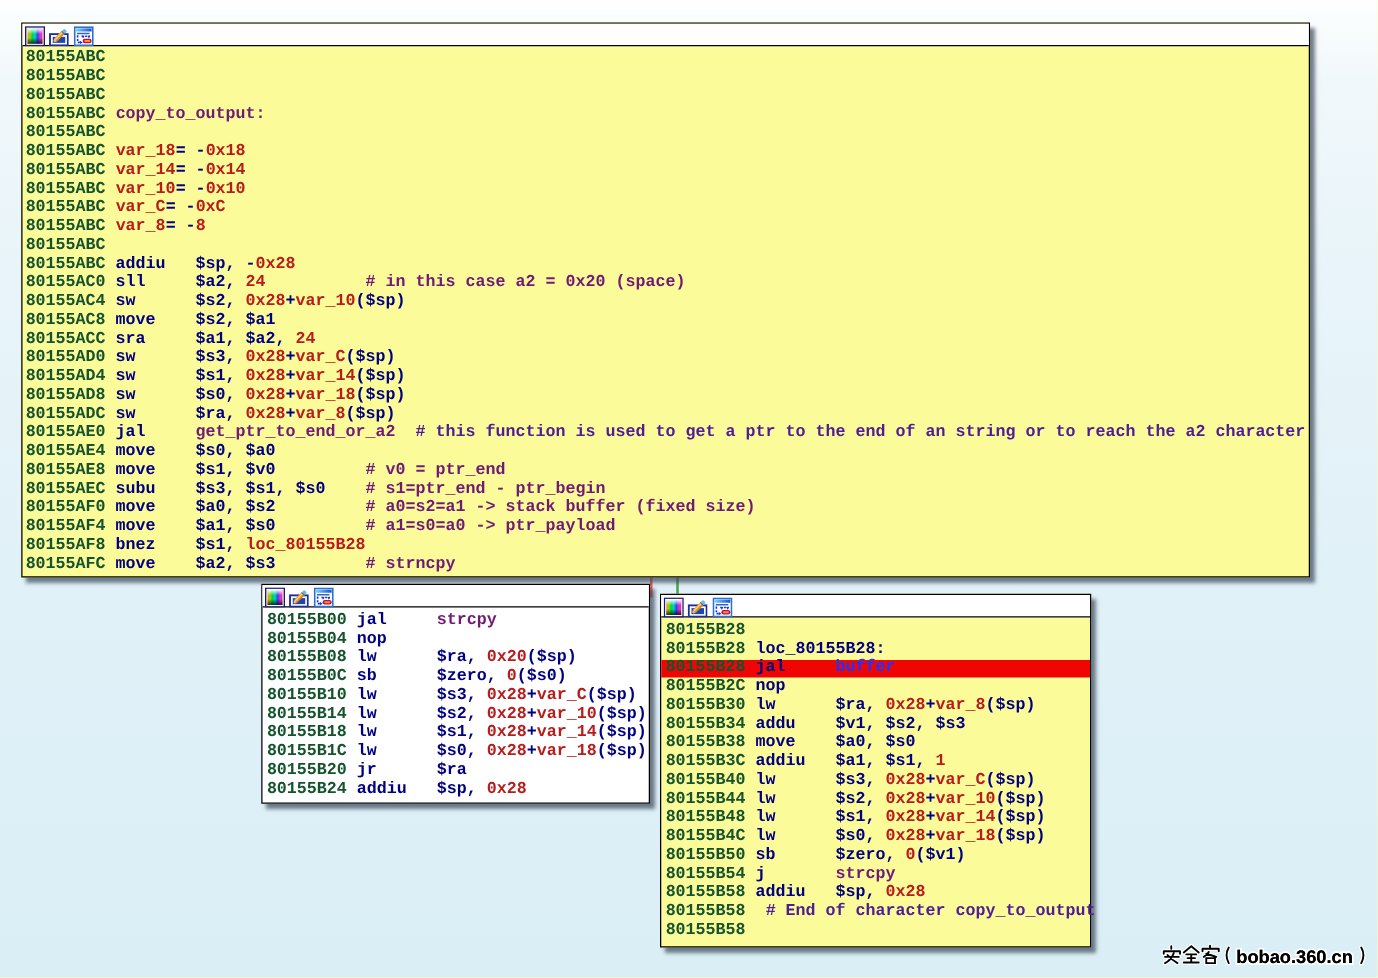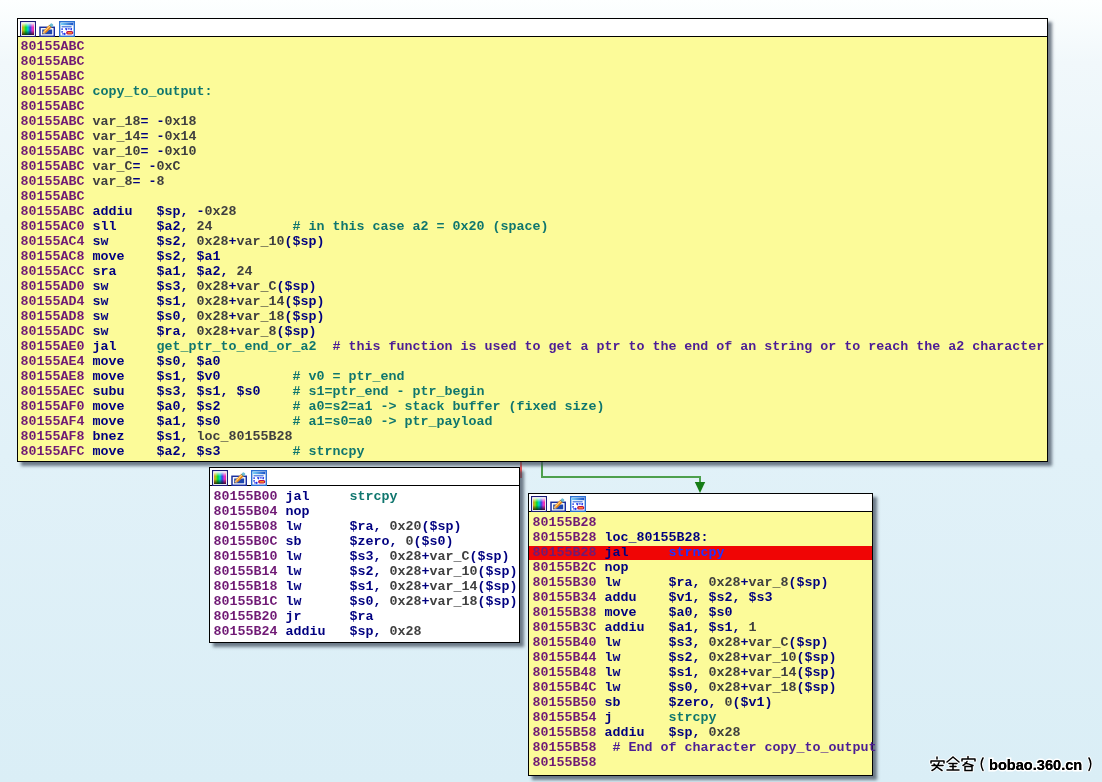--- a/index.html
+++ b/index.html
@@ -1,29 +1,29 @@
 <!DOCTYPE html>
 <html><head><meta charset="utf-8"><style>
 html,body{margin:0;padding:0}
 body{width:1102px;height:782px;overflow:hidden;position:relative;
 background:linear-gradient(180deg,#fdffff 0%,#f1f8fb 8%,#e8f4f9 28%,#e1f1f8 58%,#daeef6 100%);
 font-family:"Liberation Sans",sans-serif;-webkit-font-smoothing:antialiased;}
 .box{position:absolute;border:1px solid #000;box-shadow:4px 4px 3px rgba(60,72,88,.7);background:#fcfb99;}
 .tbar{height:17px;background:#fff;border-bottom:1px solid #000;padding-left:0;white-space:nowrap}
 .tbar svg{display:inline-block;vertical-align:top;margin:1.5px 2.3px 0 1.5px}
 pre{margin:0;position:relative;font-family:"Liberation Mono",monospace;font-weight:bold;font-size:13.333px;line-height:15px;color:#000080;}
-.k{color:#701a75}
-.g{color:#404040}
-.c{color:#0f766e}
+.k{color:#14532d}
+.g{color:#b91c1c}
+.c{color:#701a75}
 .y{color:#4c1d95}
 #b1{left:17px;top:18px;width:1029px;height:442px}
 #b1 pre{padding:2px 0 0 2.5px}
 #b2{left:209px;top:467px;width:309px;height:174px;background:#fff}
 #b2 pre{padding:3px 0 0 3.5px}
-#b3{left:528px;top:493px;width:343px;height:281px}
+#b3{left:528px;top:475px;width:343px;height:281px}
 #b3 pre{padding:3px 0 0 3.5px}
 .redbar{position:absolute;left:0;right:0;top:52px;height:14px;background:#f00505}
 #wm{position:absolute;left:923px;top:752px}
 </style></head><body>
 <svg width="0" height="0" style="position:absolute">
     <defs>
 <linearGradient id="hue" x1="0" y1="0" x2="1" y2="0">
 <stop offset="0" stop-color="#f09820"></stop>
         <stop offset=".18" stop-color="#88d818"></stop>
         <stop offset=".32" stop-color="#00d838"></stop>
@@ -145,21 +145,21 @@
 <div class="tbar"><svg width="16" height="16">
         <use href="#i1"></use>
       </svg><svg width="16" height="16">
         <use href="#i2"></use>
       </svg><svg width="16" height="16">
         <use href="#i3"></use>
       </svg></div>
 <div class="redbar"></div>
 <pre><span class="k">80155B28</span>
 <span class="k">80155B28</span> loc_80155B28:
-<span class="k">80155B28</span> jal     <span class="c" style="color:#2232ff">strncpy</span>
+<span class="k">80155B28</span> jal     <span class="c" style="color:#2232ff">buffer</span>
 <span class="k">80155B2C</span> nop
 <span class="k">80155B30</span> lw      $ra, <span class="g">0x28</span>+<span class="g">var_8</span>($sp)
 <span class="k">80155B34</span> addu    $v1, $s2, $s3
 <span class="k">80155B38</span> move    $a0, $s0
 <span class="k">80155B3C</span> addiu   $a1, $s1, <span class="g">1</span>
 <span class="k">80155B40</span> lw      $s3, <span class="g">0x28</span>+<span class="g">var_C</span>($sp)
 <span class="k">80155B44</span> lw      $s2, <span class="g">0x28</span>+<span class="g">var_10</span>($sp)
 <span class="k">80155B48</span> lw      $s1, <span class="g">0x28</span>+<span class="g">var_14</span>($sp)
 <span class="k">80155B4C</span> lw      $s0, <span class="g">0x28</span>+<span class="g">var_18</span>($sp)
 <span class="k">80155B50</span> sb      $zero, <span class="g">0</span>($v1)

